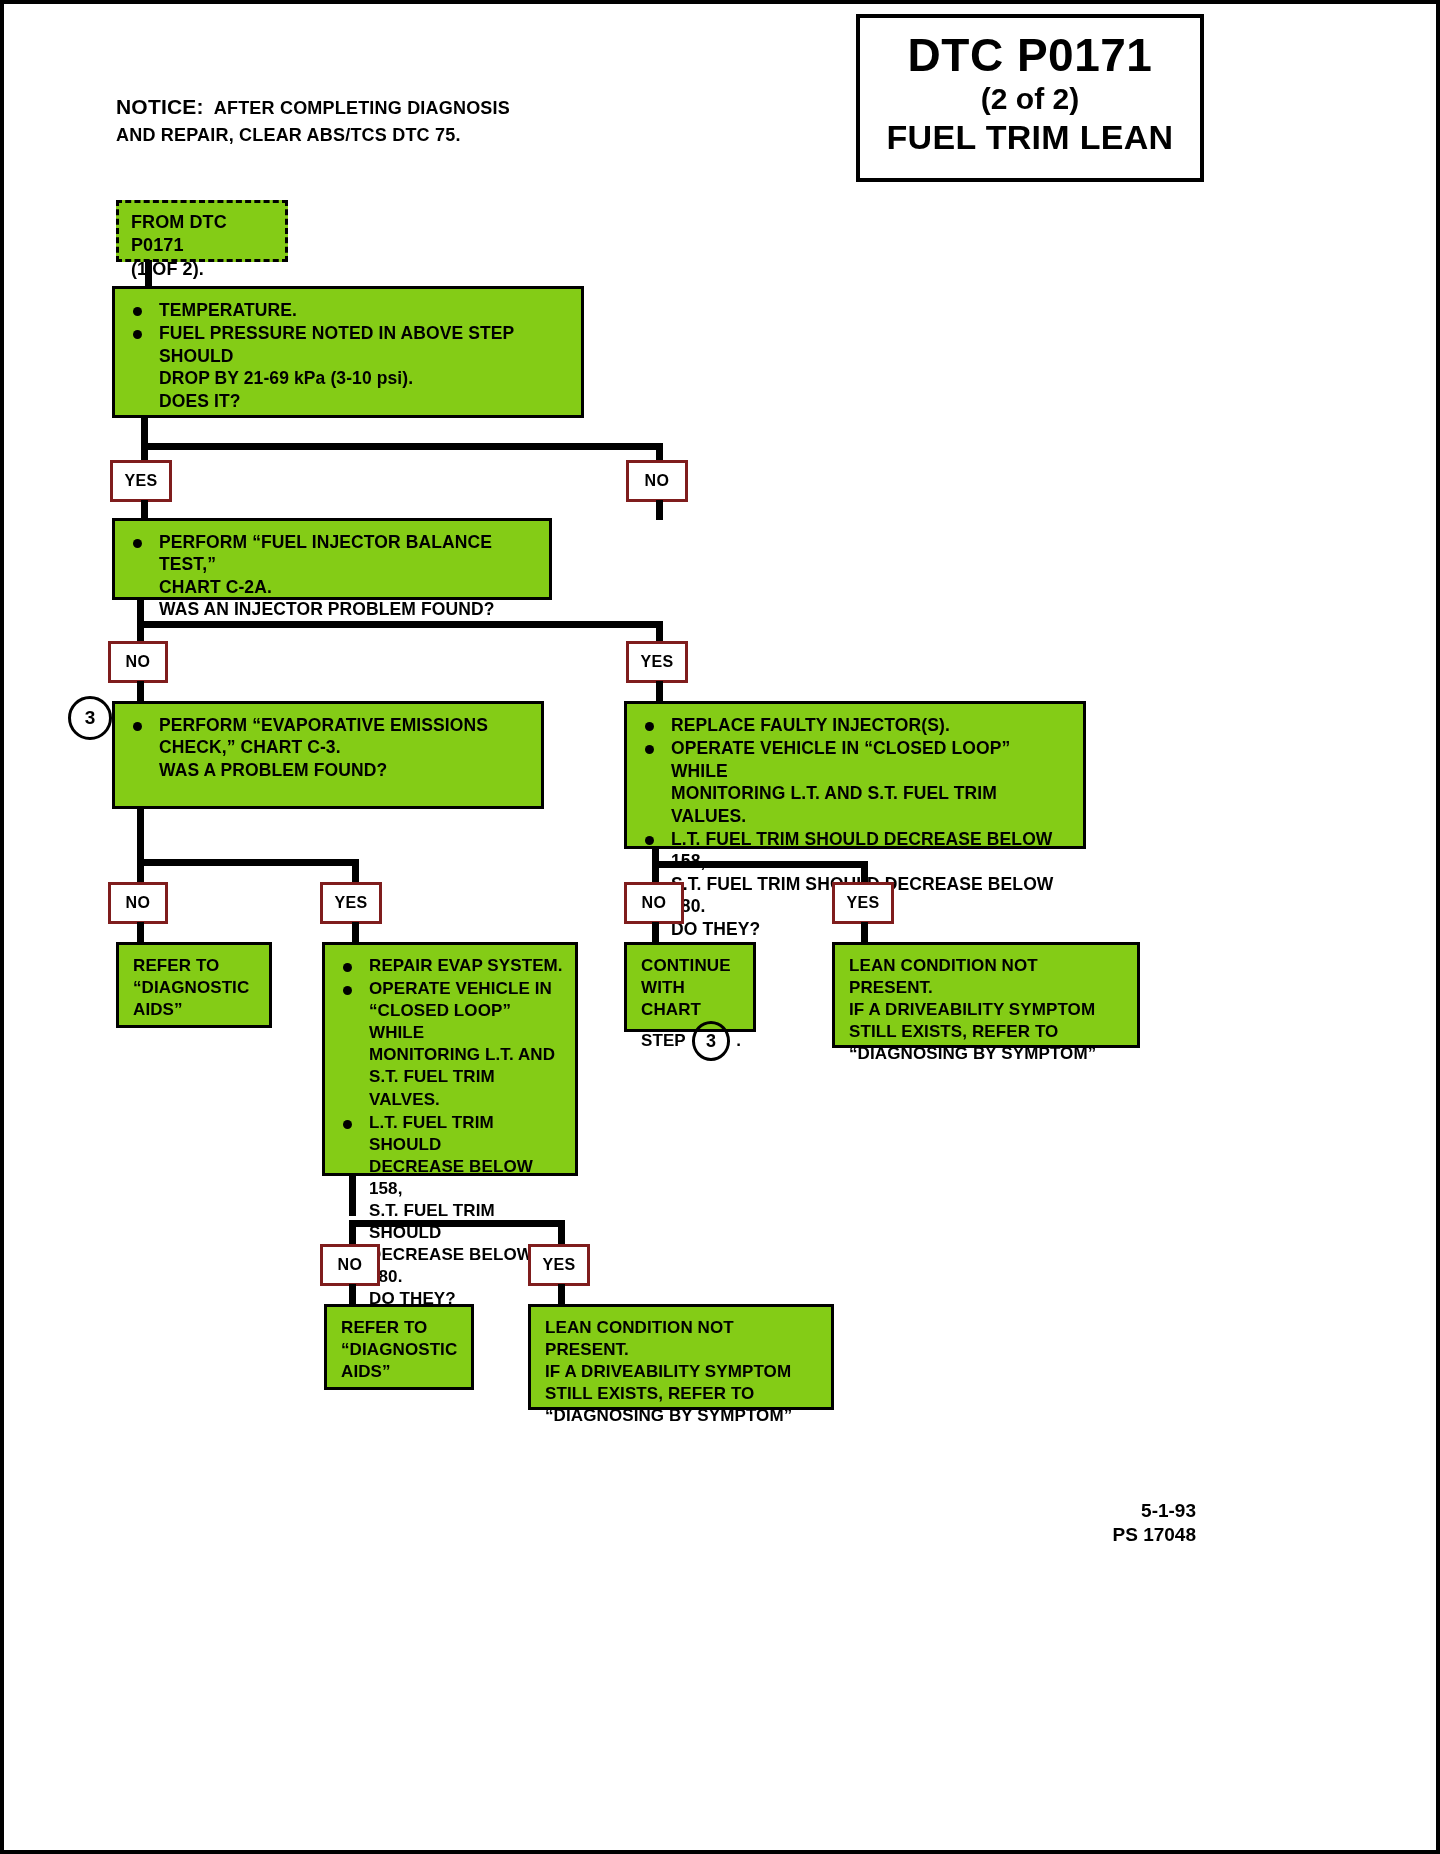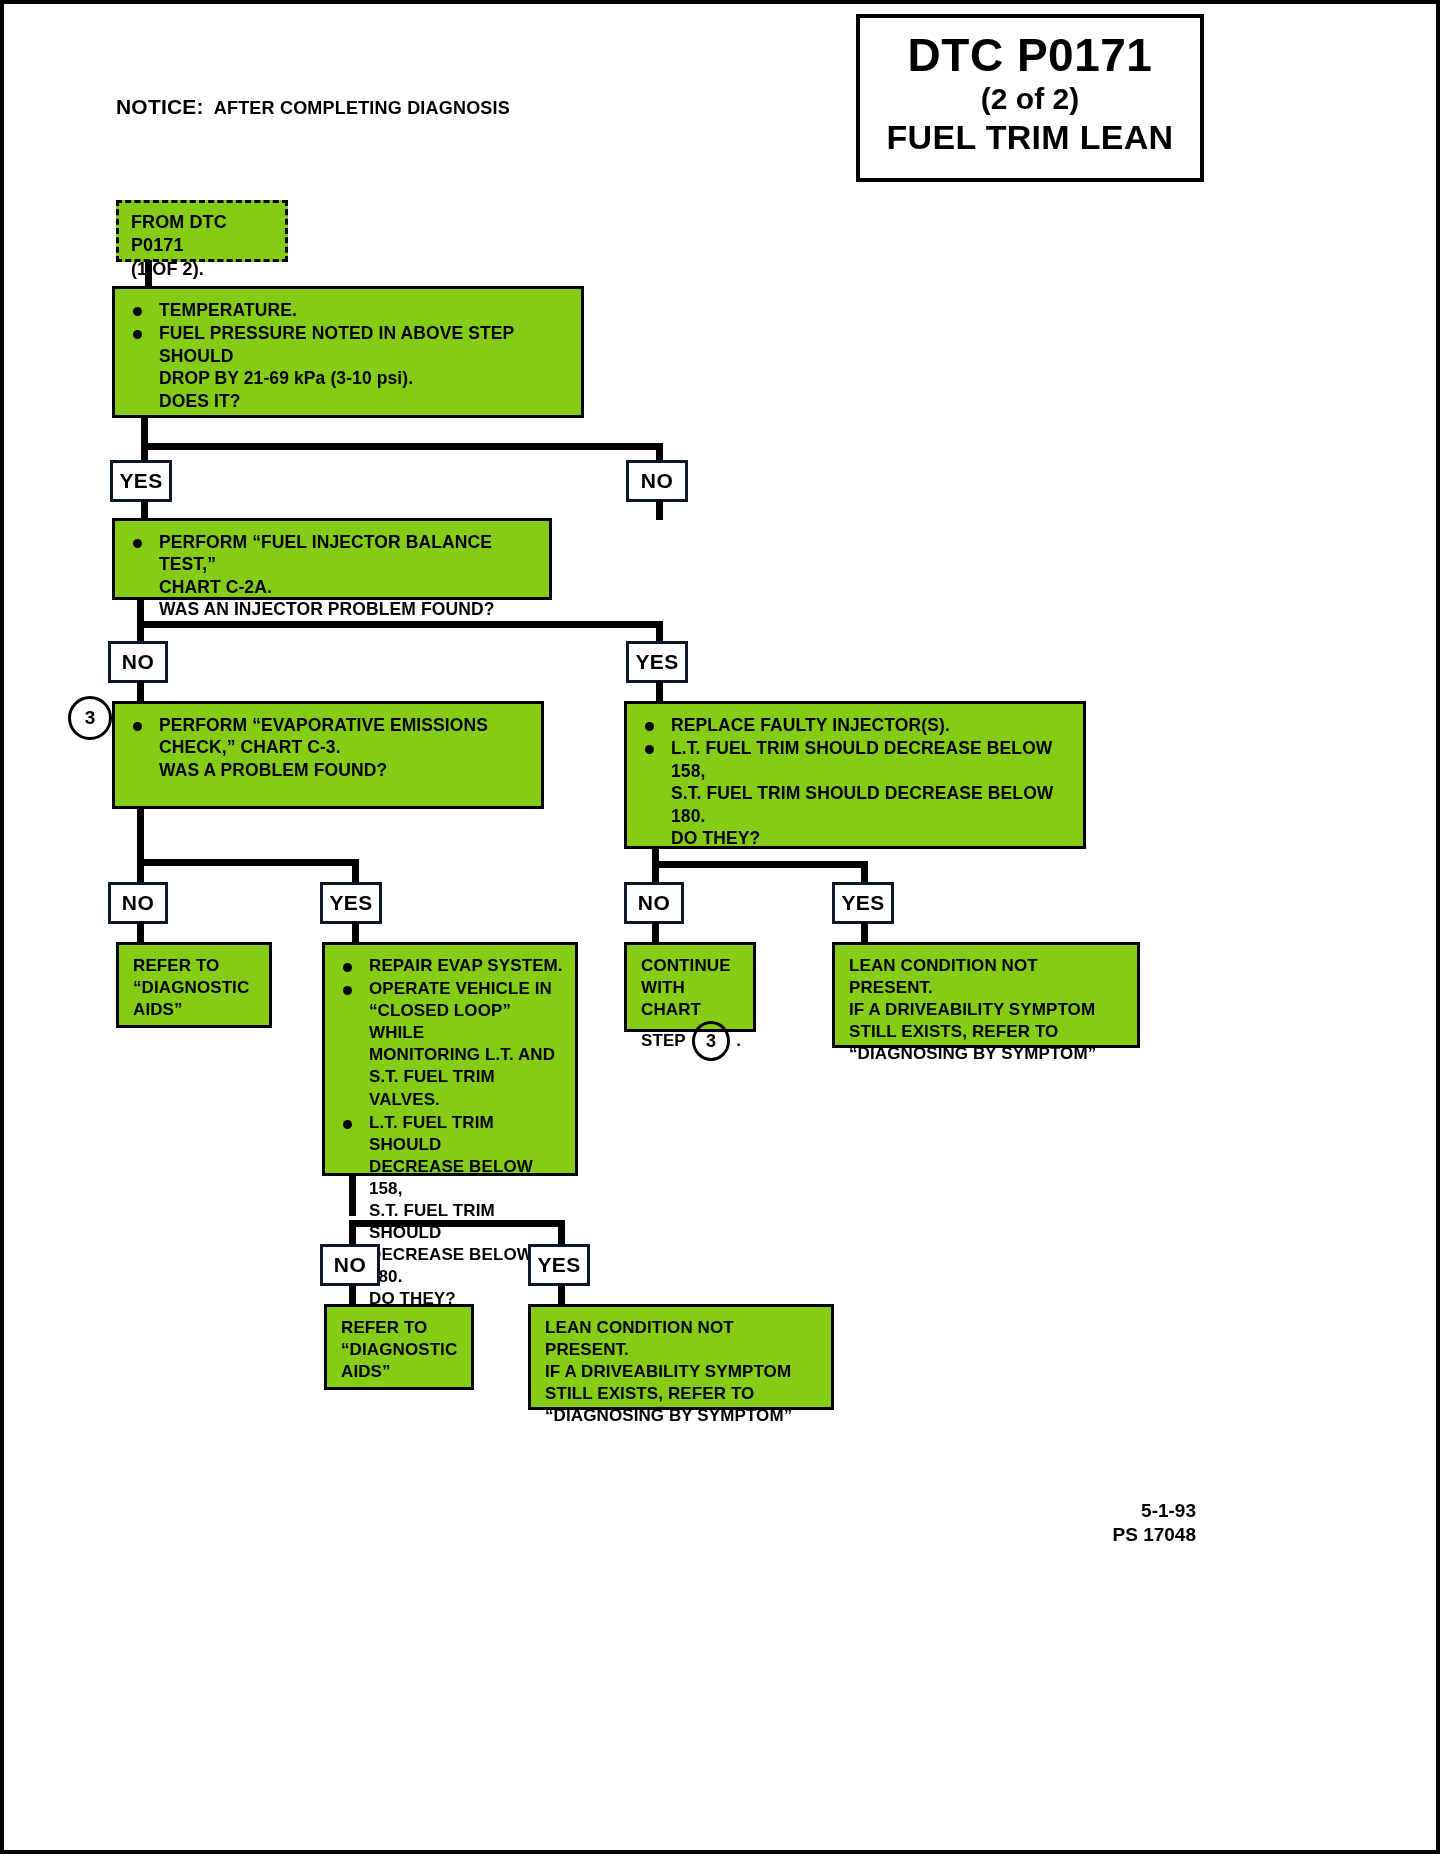--- a/index.html
+++ b/index.html
@@ -36,23 +36,23 @@
   .box{
     border:3px solid #000;
     background:#84cc16;
     padding:10px 12px 10px 14px;
   }
   .box.dashed{
     border:3px dashed #000;
     padding:8px 10px 8px 12px;
   }
   .label-box{
-    border:3px solid #0f172a;background:#fff;
+    border:3px solid #7f1d1d;background:#fff;
     display:flex;align-items:center;justify-content:center;
-    font-size:21px;font-weight:bold;letter-spacing:.4px;
+    font-size:16px;font-weight:bold;letter-spacing:.4px;
   }
 
   .txt{font-size:17.5px;font-weight:bold;line-height:1.28;letter-spacing:.1px;}
   .txt.sm{font-size:17px;line-height:1.3;}
   .txt.dash{font-size:18px;line-height:1.3;}
 
   ul.bullets{margin:0;padding:0;list-style:none;}
   ul.bullets > li{
     position:relative;padding-left:30px;margin-bottom:1px;
   }
@@ -98,20 +98,23 @@
     <div class="title-sub">(2 of 2)</div>
     <div class="title-third">FUEL TRIM LEAN</div>
   </div>
 
   <div class="abs notice" style="left:112px;top:88px;width:520px;">
     <span class="notice-line">
       <span class="notice-strong">NOTICE:</span>
       <span style="display:inline-block;width:10px;"></span>
       <span class="notice-text">AFTER COMPLETING DIAGNOSIS</span>
     </span>
+    <span class="notice-line">
+      <span class="notice-text">AND REPAIR, CLEAR ABS/TCS DTC 75.</span>
+    </span>
   </div>
 
   <div class="abs box dashed" style="left:112px;top:196px;width:172px;height:62px;">
     <div class="txt dash">FROM DTC P0171</div>
     <div class="txt dash">(1 OF 2).</div>
   </div>
 
   <div class="ln-v" style="left:141px;top:256px;height:28px;"></div>
 
   <div class="abs box" style="left:108px;top:282px;width:472px;height:132px;">
@@ -179,20 +182,24 @@
         <span class="plain-line">CHECK,” CHART C-3.</span>
         <span class="plain-line">WAS A PROBLEM FOUND?</span>
       </li>
     </ul>
   </div>
 
   <div class="abs box" style="left:620px;top:697px;width:462px;height:148px;">
     <ul class="bullets txt">
       <li>
         <span class="plain-line">REPLACE FAULTY INJECTOR(S).</span>
+      </li>
+      <li>
+        <span class="plain-line">OPERATE VEHICLE IN “CLOSED LOOP” WHILE</span>
+        <span class="plain-line">MONITORING L.T. AND S.T. FUEL TRIM VALUES.</span>
       </li>
       <li>
         <span class="plain-line">L.T. FUEL TRIM SHOULD DECREASE BELOW 158,</span>
         <span class="plain-line">S.T. FUEL TRIM SHOULD DECREASE BELOW 180.</span>
         <span class="plain-line">DO THEY?</span>
       </li>
     </ul>
   </div>
 
   <div class="ln-v" style="left:133px;top:803px;height:30px;"></div>

